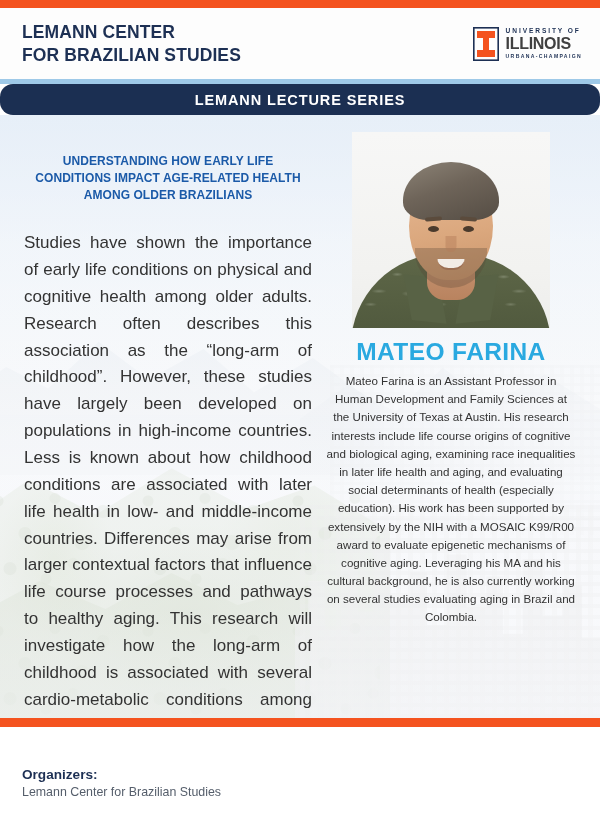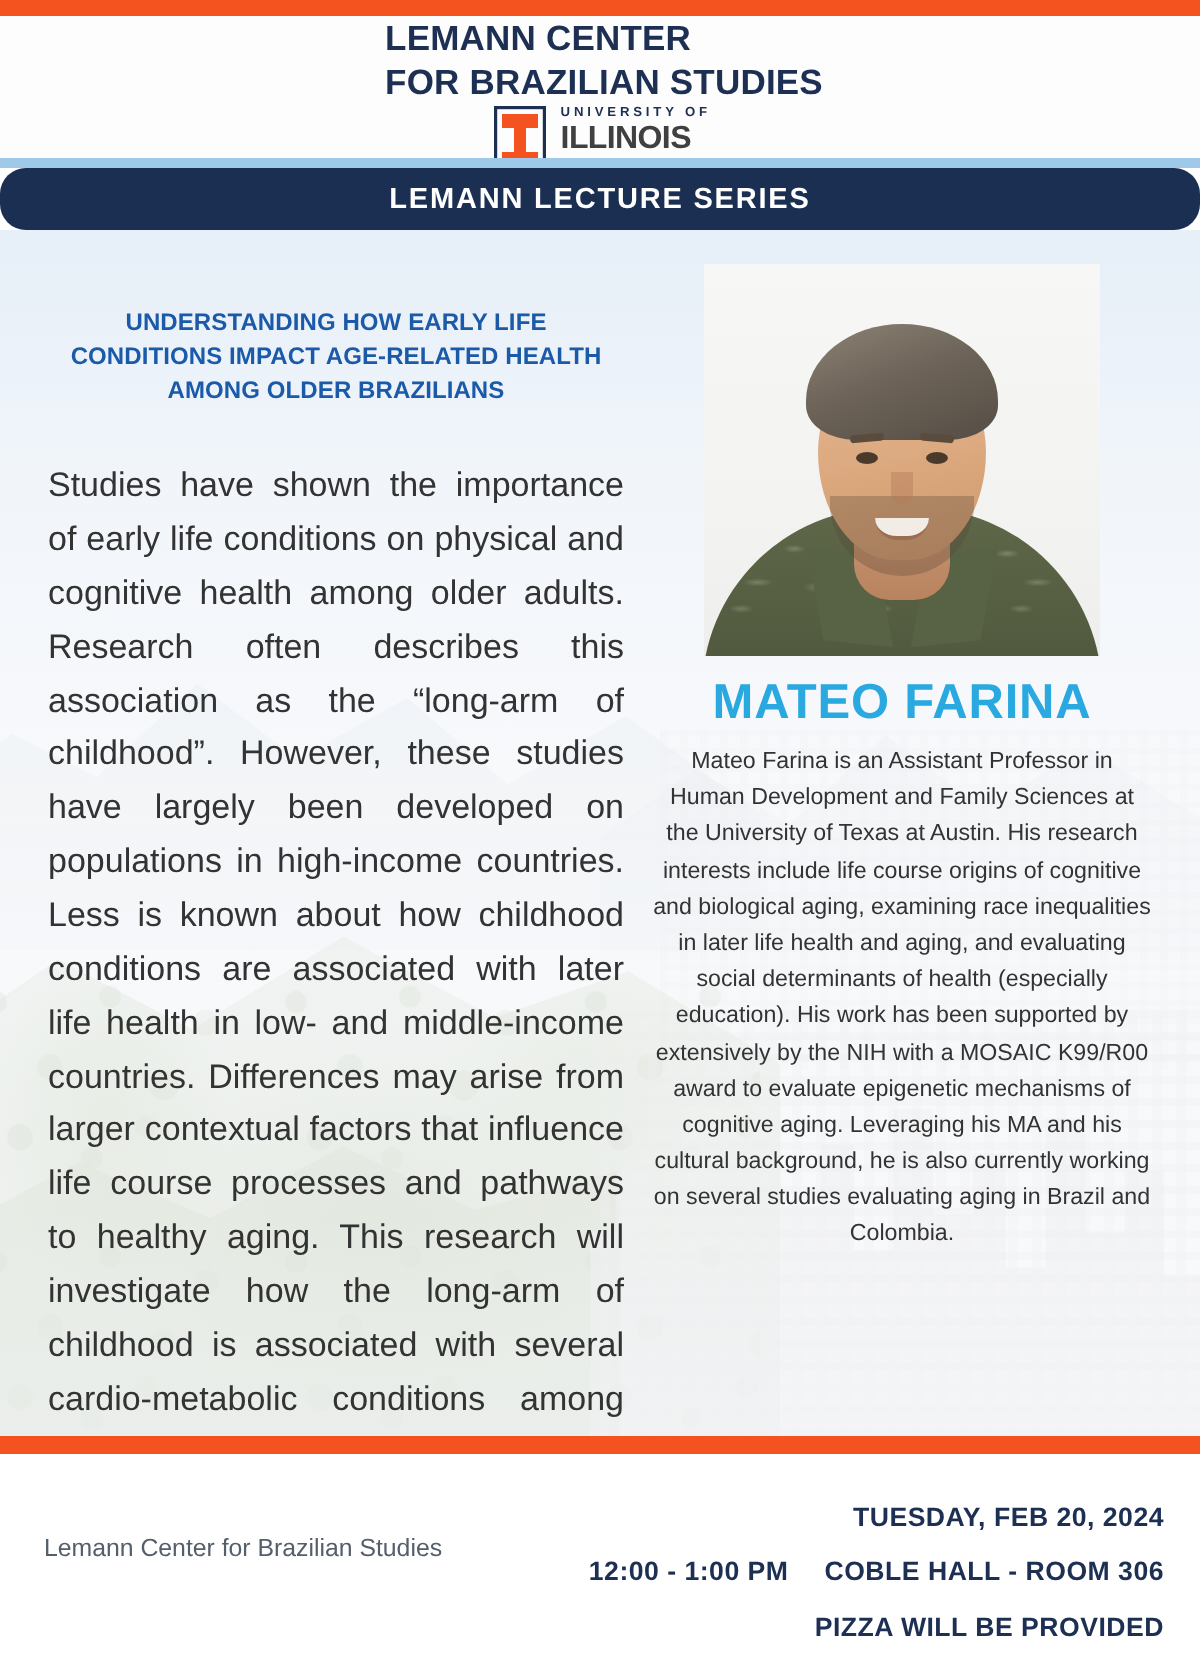--- a/index.html
+++ b/index.html
@@ -35,21 +35,20 @@
     position: absolute;
     top: 8px; left: 0;
     width: 600px;
     height: 71px;
     background: #fdfdfd;
     display: flex;
     align-items: center;
     justify-content: space-between;
     box-sizing: border-box;
     padding: 0 18px 0 22px;
-    flex-direction: column;
   }
   .header-title {
     font-size: 17.5px;
     font-weight: 700;
     line-height: 1.28;
     letter-spacing: 0.1px;
     color: #1d3054;
     text-transform: uppercase;
     white-space: pre-line;
   }
@@ -506,30 +505,20 @@
       </div>
 
     </div>
   </div>
 
   <div class="bottom-rule"></div>
 
   <div class="footer">
 
     <div class="footer-organizers">
+      <div class="org-label">Organizers:</div>
       <div class="org-name">Lemann Center for Brazilian Studies</div>
     </div>
 
-    <div class="footer-details">
-      <div class="detail-row">
-        <span>TUESDAY, FEB 20, 2024</span>
-      </div>
-      <div class="detail-row">
-        <span class="detail-time">12:00 - 1:00 PM</span><span>COBLE HALL - ROOM 306</span>
-      </div>
-      <div class="detail-row">
-        <span>PIZZA WILL BE PROVIDED</span>
-      </div>
-    </div>
 
   </div>
 
 </div>
 
 </body></html>

